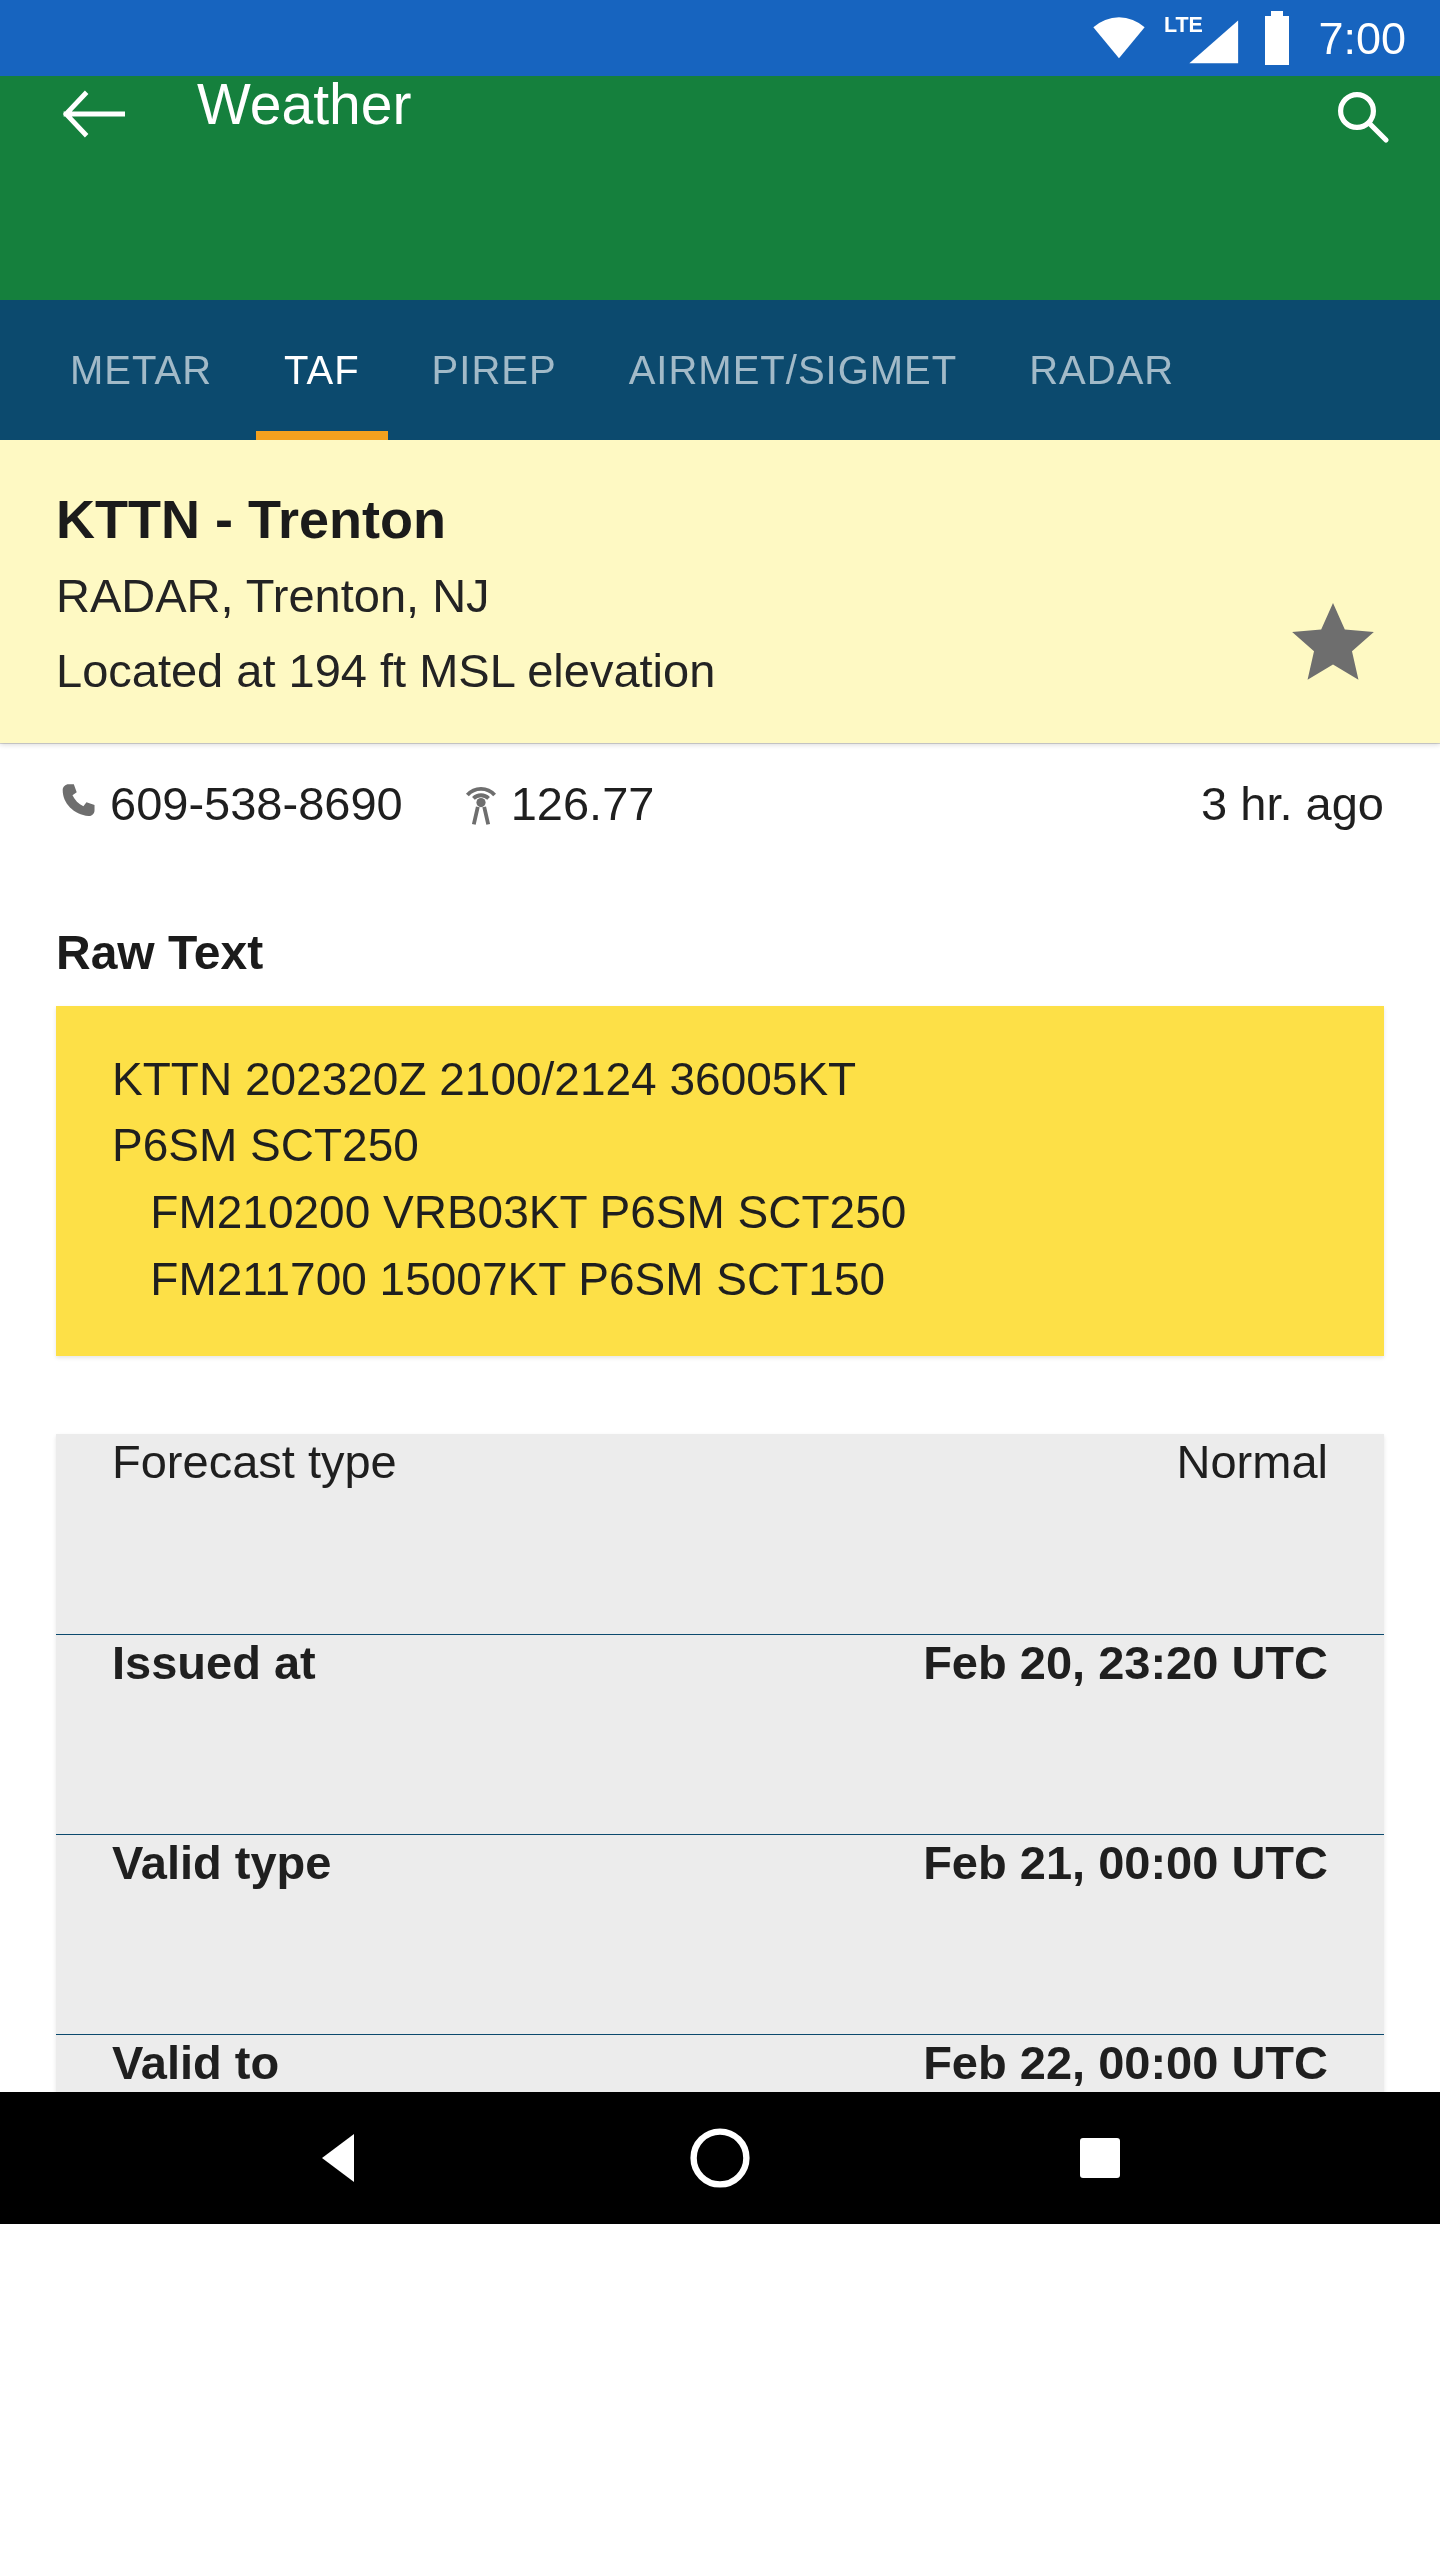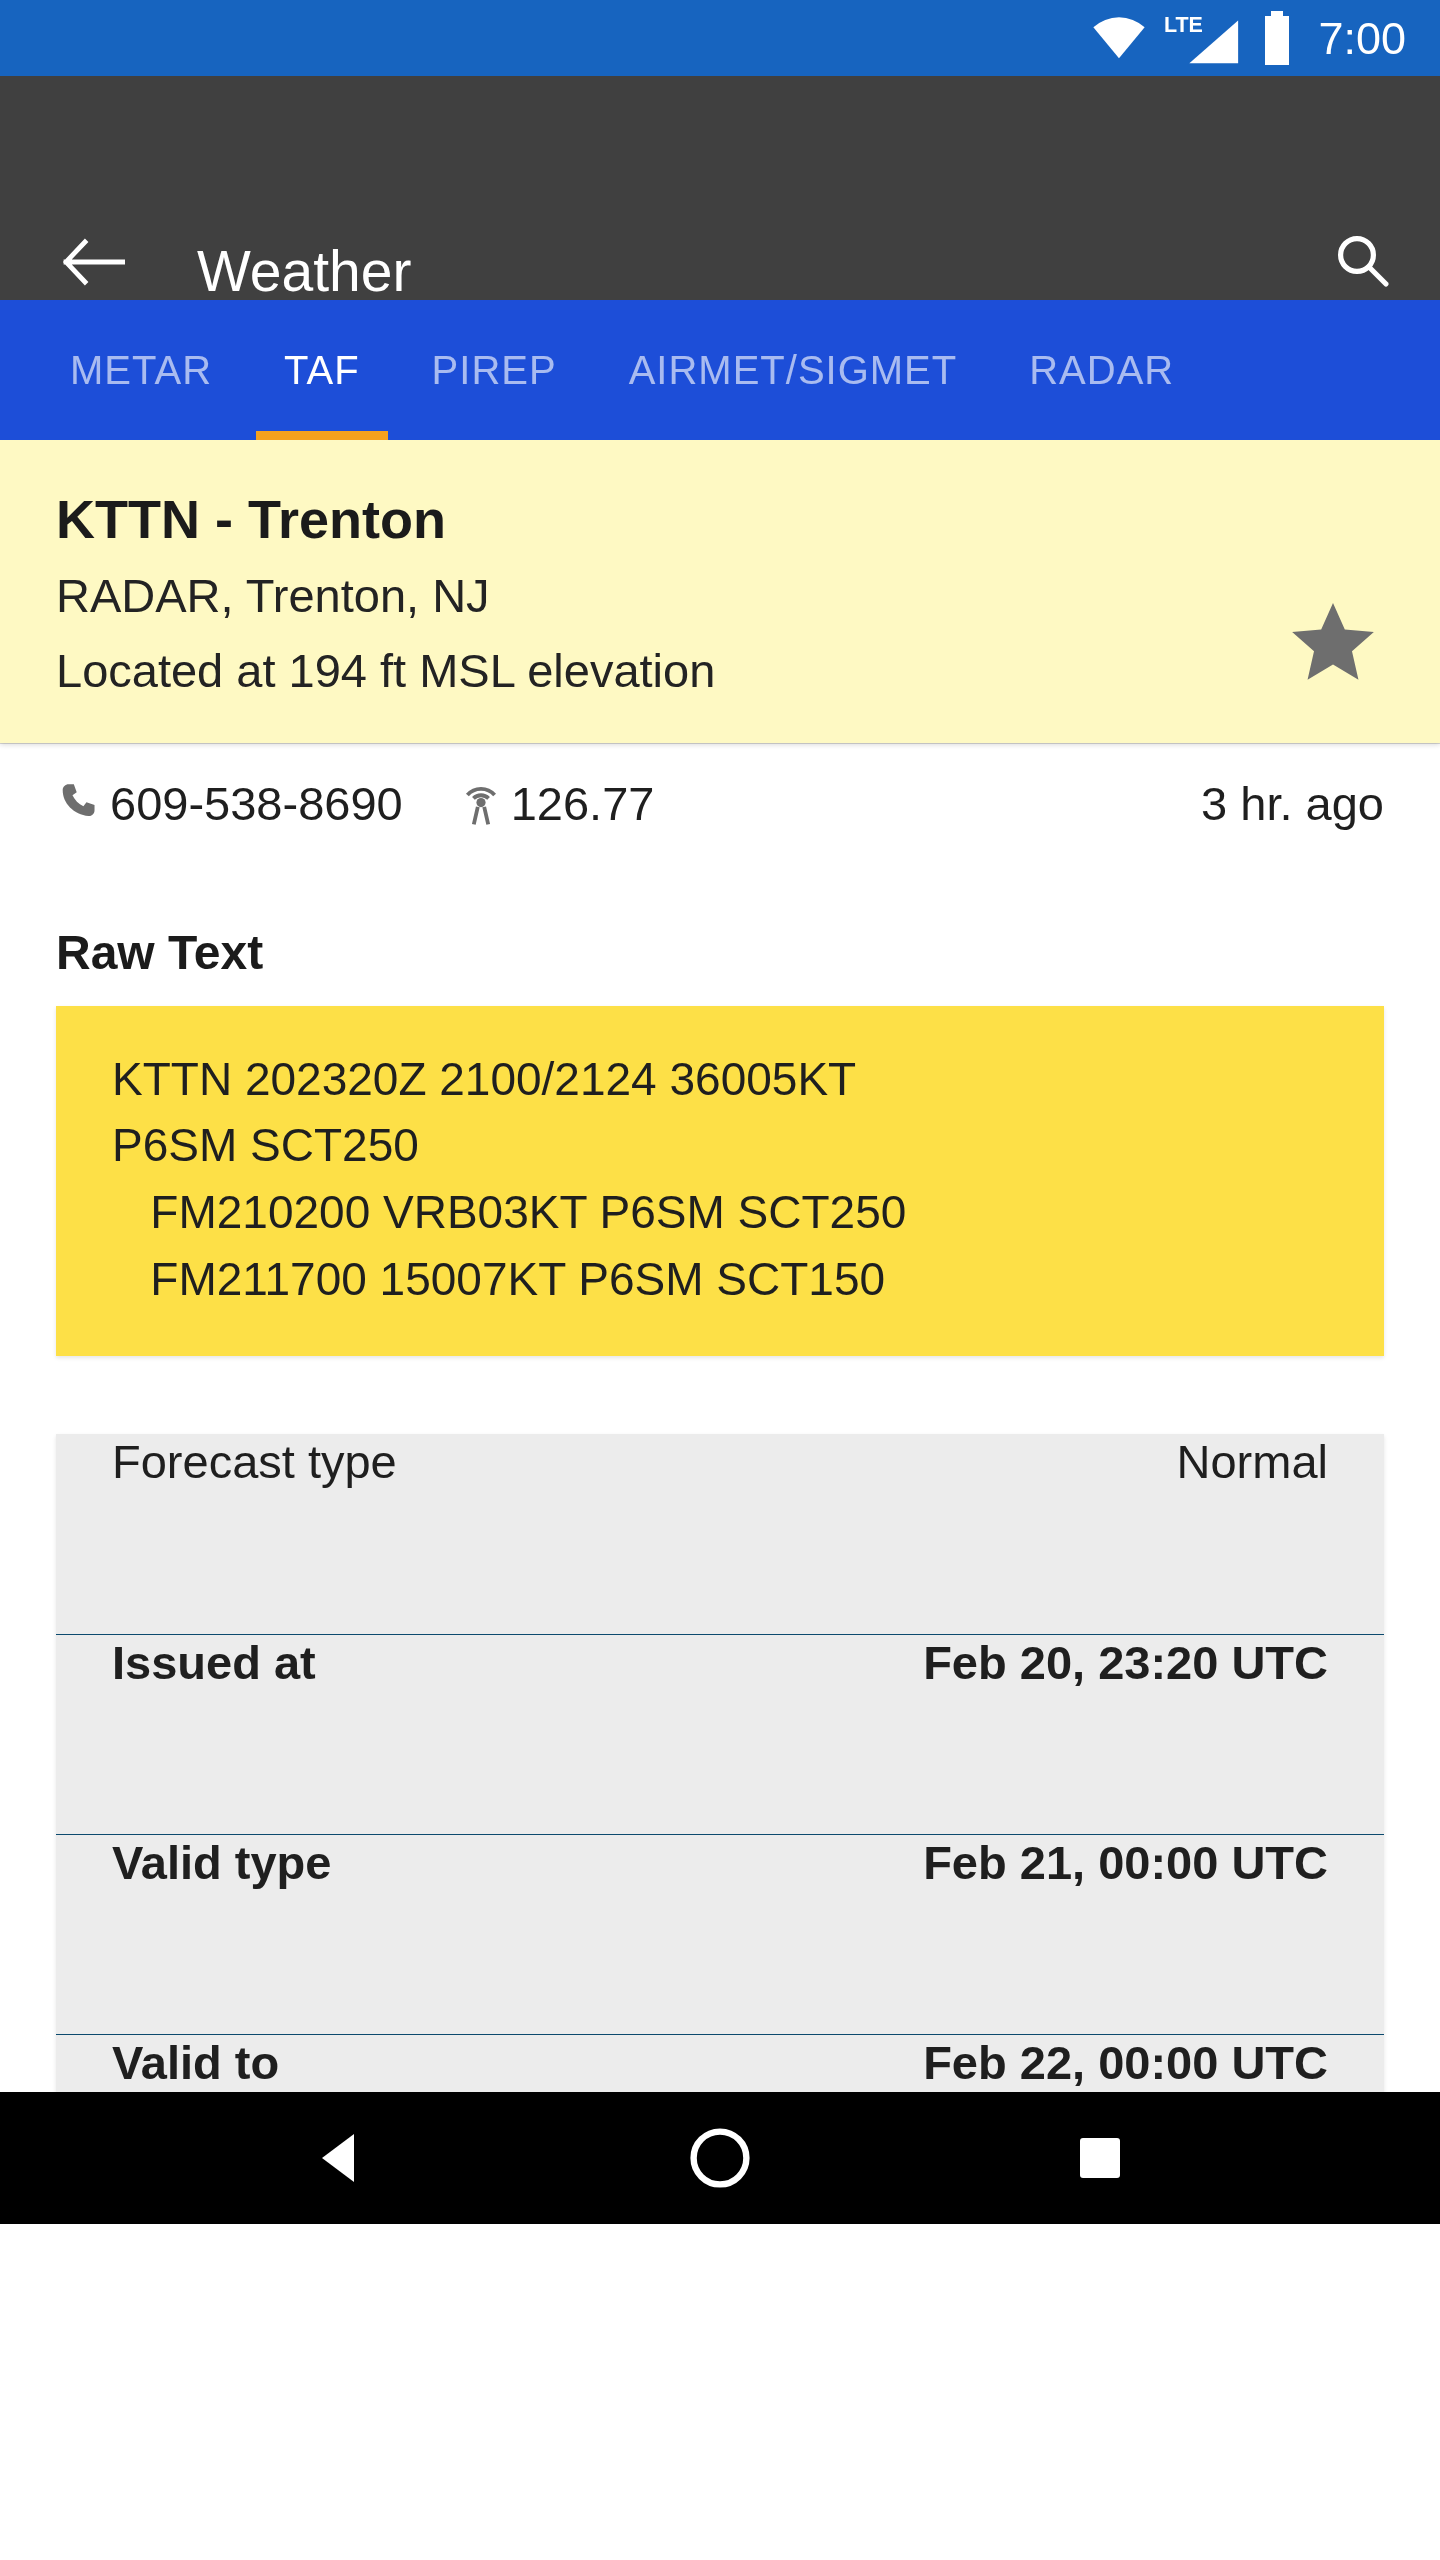--- a/index.html
+++ b/index.html
@@ -18,32 +18,32 @@
     padding-right:34px; gap:18px;
   }
   .sb-icon{ display:flex; align-items:center; }
   .status-time{
     color:#ffffff; font-size:45px; font-weight:400; letter-spacing:0px;
     margin-left:6px; line-height:1;
   }
 
   
   .app-bar{
-    background:#404040; flex:0 0 224px; height:224px;
-    display:flex; align-items:flex-end; padding:0 38px 0 56px; position:relative;
+    background:#15803d; flex:0 0 224px; height:224px;
+    display:flex; align-items:flex-start; padding:0 38px 0 56px; position:relative;
   }
   .back-btn{ width:76px; height:76px; display:flex; align-items:center; justify-content:center; }
   .app-title{
     color:#ffffff; font-size:57px; font-weight:400; margin-left:65px; line-height:1;
   }
   .search-btn{ margin-left:auto; width:80px; height:80px; display:flex; align-items:center; justify-content:center; }
 
   
   .tab-bar{
-    background:#1d4ed8; flex:0 0 140px; height:140px;
+    background:#0c4a6e; flex:0 0 140px; height:140px;
     display:flex; align-items:flex-start; position:relative; overflow:hidden;
     padding-left:34px;
   }
   .tab{
     height:140px; display:flex; align-items:center; justify-content:center;
     padding:0 36px; position:relative; flex:0 0 auto; white-space:nowrap;
   }
   .tab-label{
     font-size:40px; font-weight:500; letter-spacing:1px;
     color:rgba(255,255,255,0.62);

